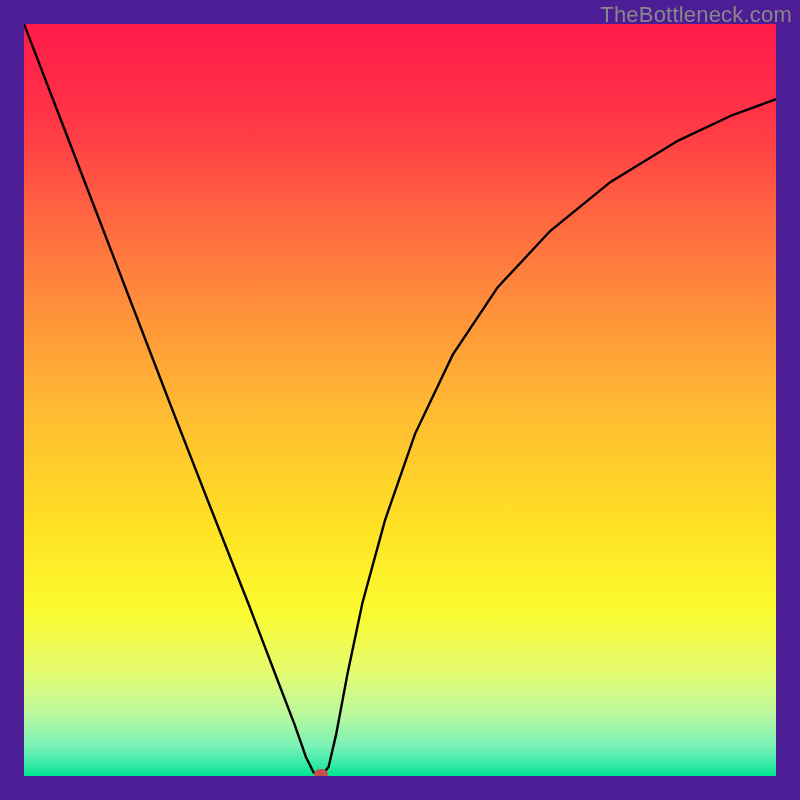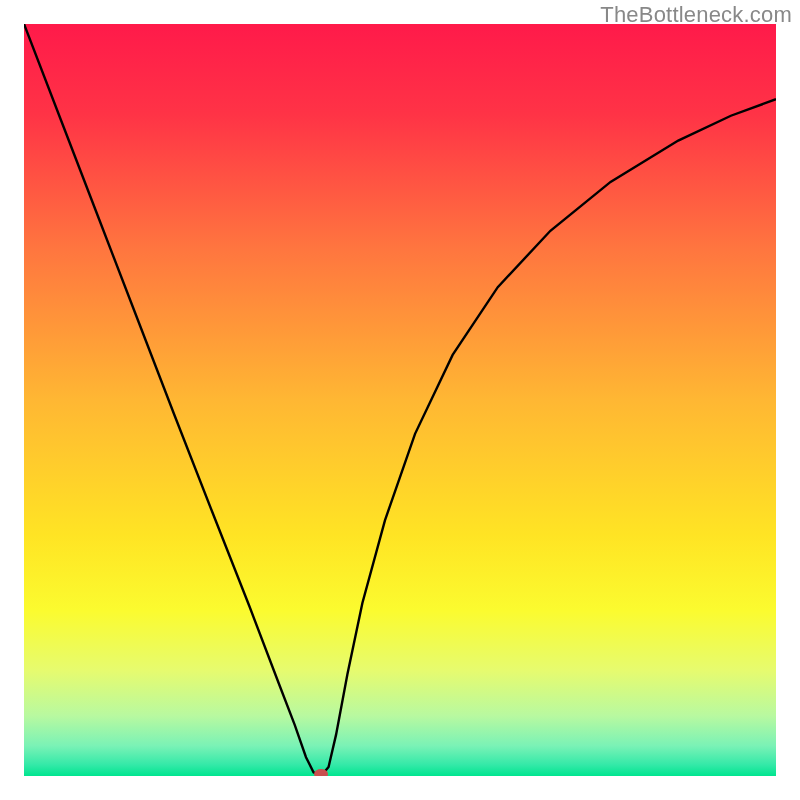--- a/index.html
+++ b/index.html
@@ -8,21 +8,21 @@
     width: 800px;
     height: 800px;
     background: #000;
     overflow: hidden;
     font-family: Arial, sans-serif;
   }
   .chart-container {
     position: relative;
     width: 800px;
     height: 800px;
-    background: #ffffff;
+    background: #4c1d95;
   }
   .plot-area {
     position: absolute;
     left: 24px;
     top: 24px;
     width: 752px;
     height: 752px;
   }
   .watermark {
     position: absolute;

